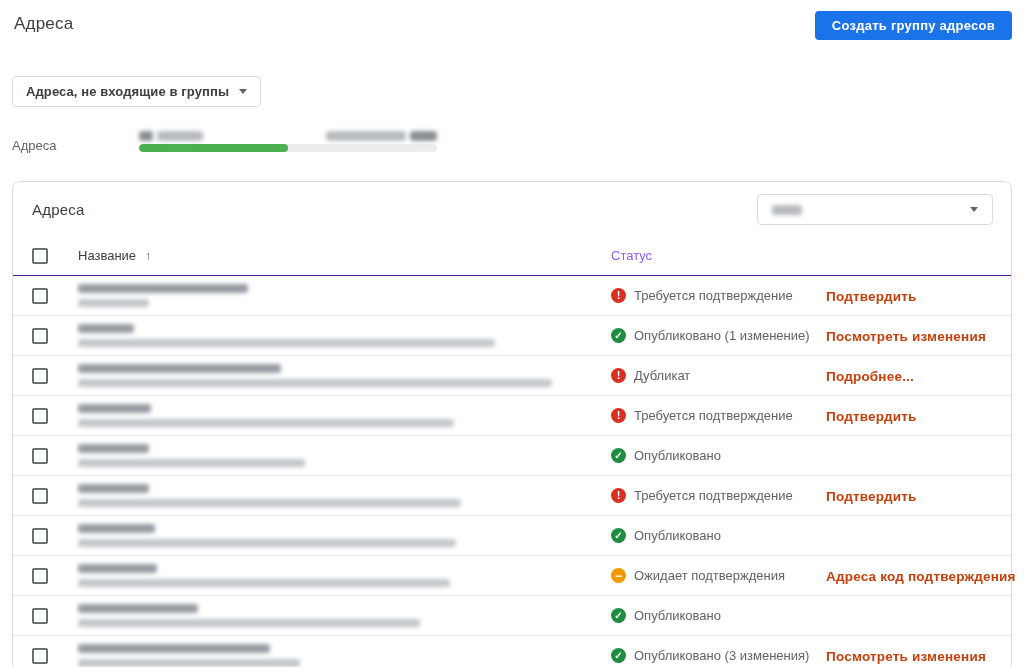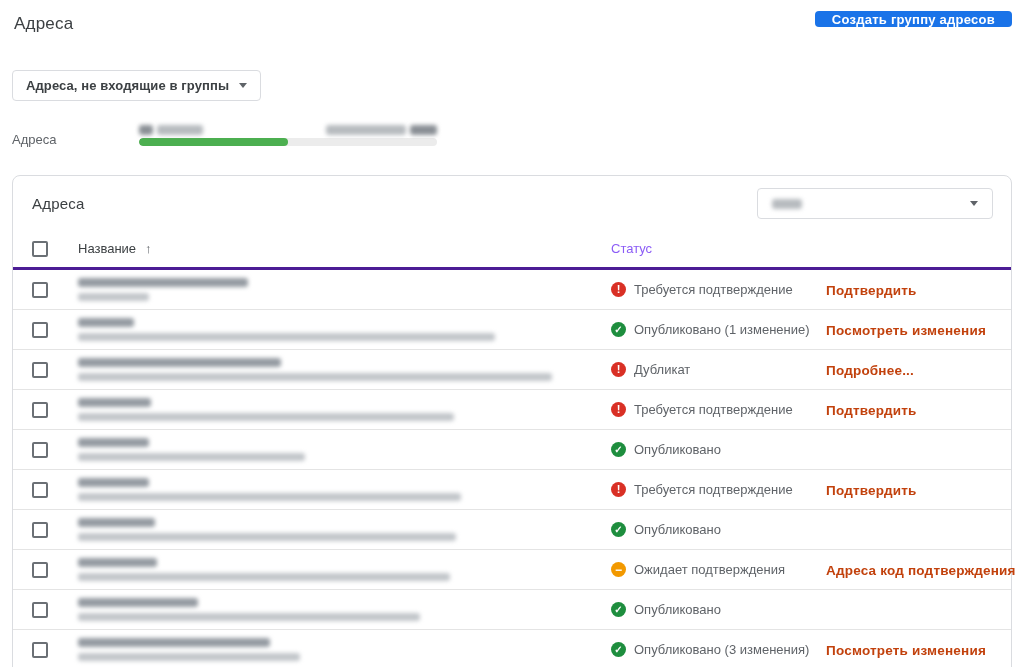--- a/index.html
+++ b/index.html
@@ -10,21 +10,21 @@
     font-family:"Liberation Sans", sans-serif;
     -webkit-font-smoothing:antialiased;
   }
   .container { padding:0 12px; }
 
   
   .topbar { display:flex; justify-content:space-between; align-items:flex-start; padding-top:11px; }
   .page-title { font-size:17px; font-weight:400; color:#3c4043; margin:3px 0 0 2px; letter-spacing:.2px; }
   .btn-primary {
     background:#1a73e8; color:#fff; border:none; border-radius:4px;
-    height:16px; padding:0 17px; font-size:13px; font-weight:700;
+    height:29px; padding:0 17px; font-size:13px; font-weight:700;
     font-family:inherit; letter-spacing:.25px; cursor:pointer;
     display:inline-flex; align-items:center; gap:8px; white-space:nowrap;
   }
 
   
   .filter-btn {
     margin-top:36px; margin-left:0;
     display:inline-flex; align-items:center; gap:10px;
     height:31px; padding:0 13px;
     background:#fff; border:1px solid #dadce0; border-radius:4px;
@@ -58,21 +58,21 @@
   .controls { display:flex; gap:9px; align-items:center; }
   .select {
     width:236px; height:31px; border:1px solid #dadce0; border-radius:4px; background:#fff;
     display:flex; align-items:center; justify-content:space-between; padding:0 14px; cursor:pointer;
   }
   .select .seg { width:30px; }
   .btn-primary.add { height:31px; }
 
   
   .grid { display:grid; grid-template-columns:34px 533px 215px 1fr; padding-left:19px; align-items:center; }
-  .thead { height:40px; border-bottom:3px solid #4c1d95; }
+  .thead { height:40px; border-bottom:1px solid #4c1d95; }
   .checkbox { width:16px; height:16px; border:2px solid #6b7075; border-radius:2px; background:#fff; cursor:pointer; }
   .col-name { padding-left:12px; font-size:13px; color:#3c4043; display:flex; gap:9px; align-items:center; }
   .sort-arrow { font-size:13px; color:#5f6368; }
   .col-status { padding-left:12px; font-size:13px; color:#8b5cf6; }
 
   .row { height:40px; border-bottom:1px solid #e4e4e4; }
   .name-cell { padding-left:12px; display:flex; flex-direction:column; justify-content:center; gap:6px; cursor:pointer; }
   .blur-title { height:9px; background:#959ba2; border-radius:3px; filter:blur(2.3px); }
   .blur-addr  { height:8px; background:#c2c6ca; border-radius:3px; filter:blur(2.3px); }
   .status-cell { padding-left:12px; display:flex; align-items:center; gap:8px; font-size:13px; color:#5f6368; white-space:nowrap; }

